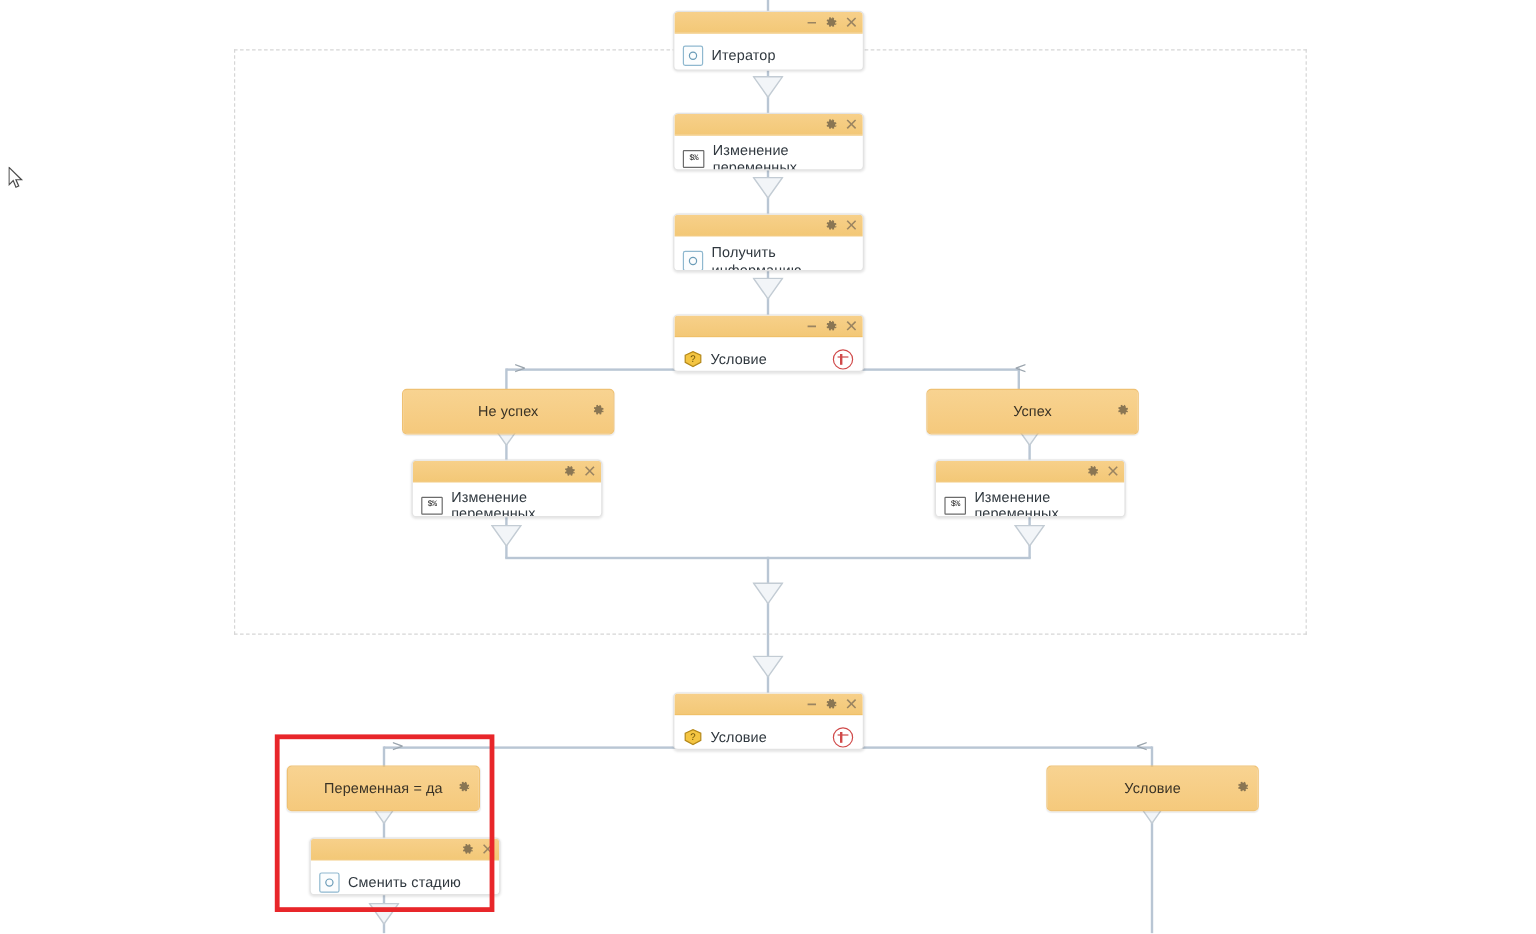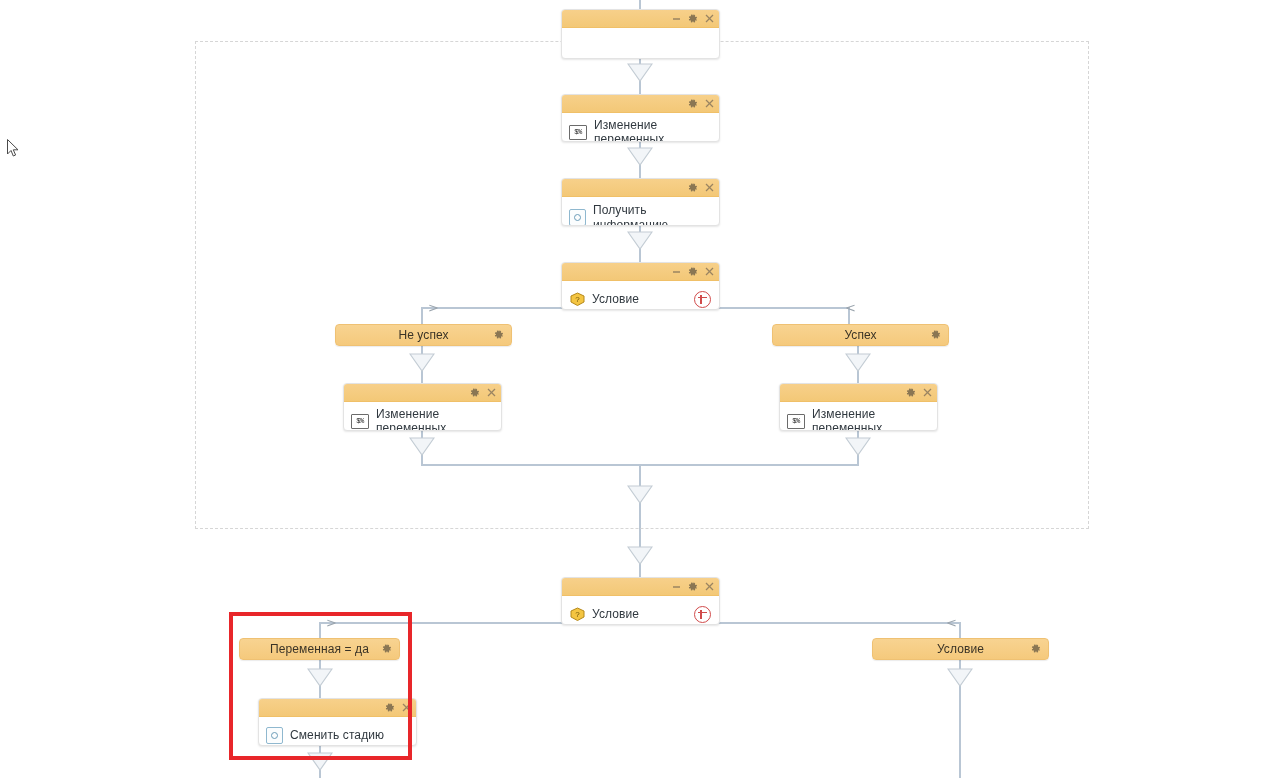--- a/index.html
+++ b/index.html
@@ -132,21 +132,21 @@
     content: "";
     position: absolute;
     background: #d04a4a;
   }
   .plus-btn::before { left: 3px; right: 3px; top: 5.2px; height: 1.6px; }
   .plus-btn::after  { top: 3px; bottom: 3px; left: 5.2px; width: 1.6px; }
 
   
   .pill {
     position: absolute;
-    height: 22px;
+    height: 38px;
     background: linear-gradient(to bottom,#f8d391,#f5c97c);
     border: 1px solid #efc173;
     border-radius: 4px;
     box-sizing: border-box;
     display: flex;
     align-items: center;
     justify-content: center;
     box-shadow: 0 1px 1px rgba(0,0,0,0.08);
   }
   .pill-label {
@@ -293,20 +293,26 @@
             <path fill="#8a7653" d="M8 5.2A2.8 2.8 0 1 0 8 10.8 2.8 2.8 0 0 0 8 5.2zm0 4.2a1.4 1.4 0 1 1 0-2.8 1.4 1.4 0 0 1 0 2.8z"></path>
             <path fill="#8a7653" d="M14 9.1l-1.3-.3a4.7 4.7 0 0 0 0-1.6L14 6.9a.5.5 0 0 0 .4-.6l-.4-1.5a.5.5 0 0 0-.6-.3l-1.2.4a4.9 4.9 0 0 0-1.2-1.1l.4-1.2a.5.5 0 0 0-.3-.6L9.6.6a.5.5 0 0 0-.6.3L8.7 2.1a5 5 0 0 0-1.5 0L6.9.9A.5.5 0 0 0 6.3.6L4.8 1a.5.5 0 0 0-.3.6l.4 1.2c-.5.3-.9.7-1.2 1.1l-1.2-.4a.5.5 0 0 0-.6.3L1.5 5.3a.5.5 0 0 0 .3.6l1.3.3a4.7 4.7 0 0 0 0 1.6L1.8 8.1a.5.5 0 0 0-.4.6l.4 1.5a.5.5 0 0 0 .6.3l1.2-.4c.3.4.7.8 1.2 1.1L4.4 12.4a.5.5 0 0 0 .3.6l1.5.4a.5.5 0 0 0 .6-.3l.4-1.2a5 5 0 0 0 1.5 0l.4 1.2a.5.5 0 0 0 .6.3l1.5-.4a.5.5 0 0 0 .3-.6l-.4-1.2c.5-.3.9-.7 1.2-1.1l1.2.4a.5.5 0 0 0 .6-.3l.4-1.5a.5.5 0 0 0-.3-.6z"></path>
           </svg>
       </span>
       <span class="hbtn">
         <svg width="9" height="9" viewBox="0 0 9 9">
             <line x1="1" y1="1" x2="8" y2="8" stroke="#9a8461" stroke-width="1.3"></line>
             <line x1="8" y1="1" x2="1" y2="8" stroke="#9a8461" stroke-width="1.3"></line>
           </svg>
       </span>
+    </div>
+    <div class="node-body">
+      <span class="ico-sq">
+          <i></i>
+        </span>
+      <span class="node-title">Итератор</span>
     </div>
   </div>
 
   <div class="node" style="left:561px; top:94px; width:159px; height:48px;">
     <div class="node-head">
       <span class="hbtn">
         <svg width="10" height="10" viewBox="0 0 16 16">
             <path fill="#8a7653" d="M8 5.2A2.8 2.8 0 1 0 8 10.8 2.8 2.8 0 0 0 8 5.2zm0 4.2a1.4 1.4 0 1 1 0-2.8 1.4 1.4 0 0 1 0 2.8z"></path>
             <path fill="#8a7653" d="M14 9.1l-1.3-.3a4.7 4.7 0 0 0 0-1.6L14 6.9a.5.5 0 0 0 .4-.6l-.4-1.5a.5.5 0 0 0-.6-.3l-1.2.4a4.9 4.9 0 0 0-1.2-1.1l.4-1.2a.5.5 0 0 0-.3-.6L9.6.6a.5.5 0 0 0-.6.3L8.7 2.1a5 5 0 0 0-1.5 0L6.9.9A.5.5 0 0 0 6.3.6L4.8 1a.5.5 0 0 0-.3.6l.4 1.2c-.5.3-.9.7-1.2 1.1l-1.2-.4a.5.5 0 0 0-.6.3L1.5 5.3a.5.5 0 0 0 .3.6l1.3.3a4.7 4.7 0 0 0 0 1.6L1.8 8.1a.5.5 0 0 0-.4.6l.4 1.5a.5.5 0 0 0 .6.3l1.2-.4c.3.4.7.8 1.2 1.1L4.4 12.4a.5.5 0 0 0 .3.6l1.5.4a.5.5 0 0 0 .6-.3l.4-1.2a5 5 0 0 0 1.5 0l.4 1.2a.5.5 0 0 0 .6.3l1.5-.4a.5.5 0 0 0 .3-.6l-.4-1.2c.5-.3.9-.7 1.2-1.1l1.2.4a.5.5 0 0 0 .6-.3l.4-1.5a.5.5 0 0 0-.3-.6z"></path>
           </svg>

